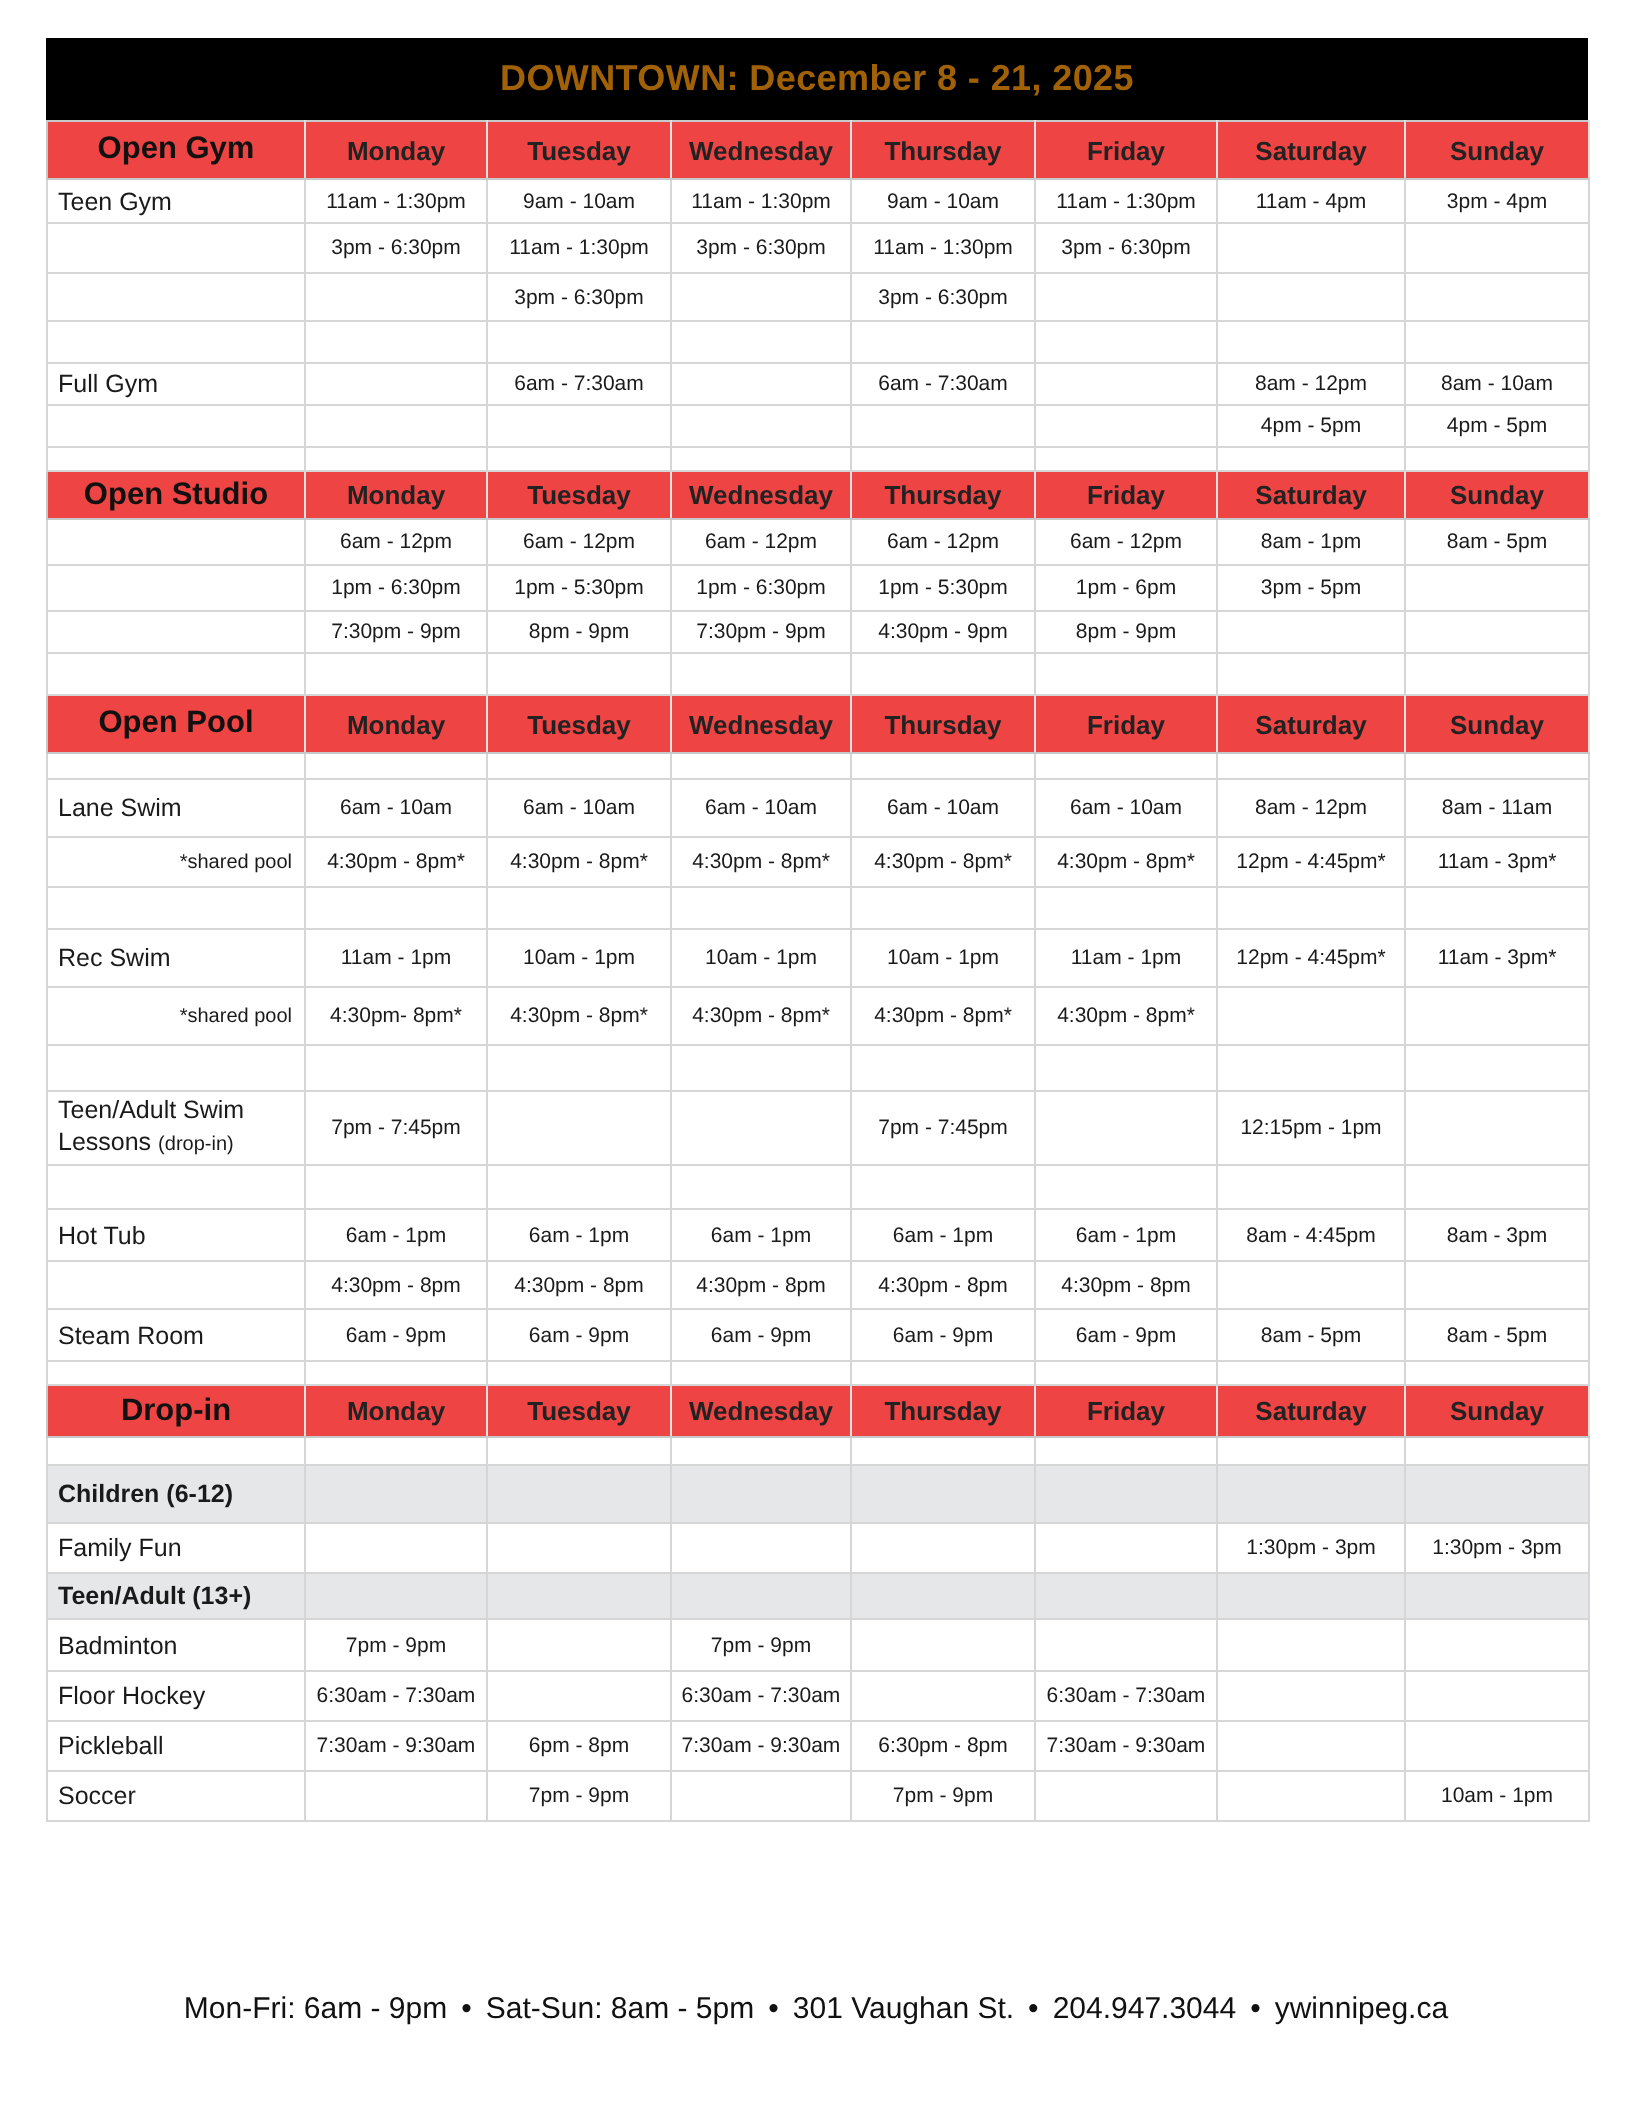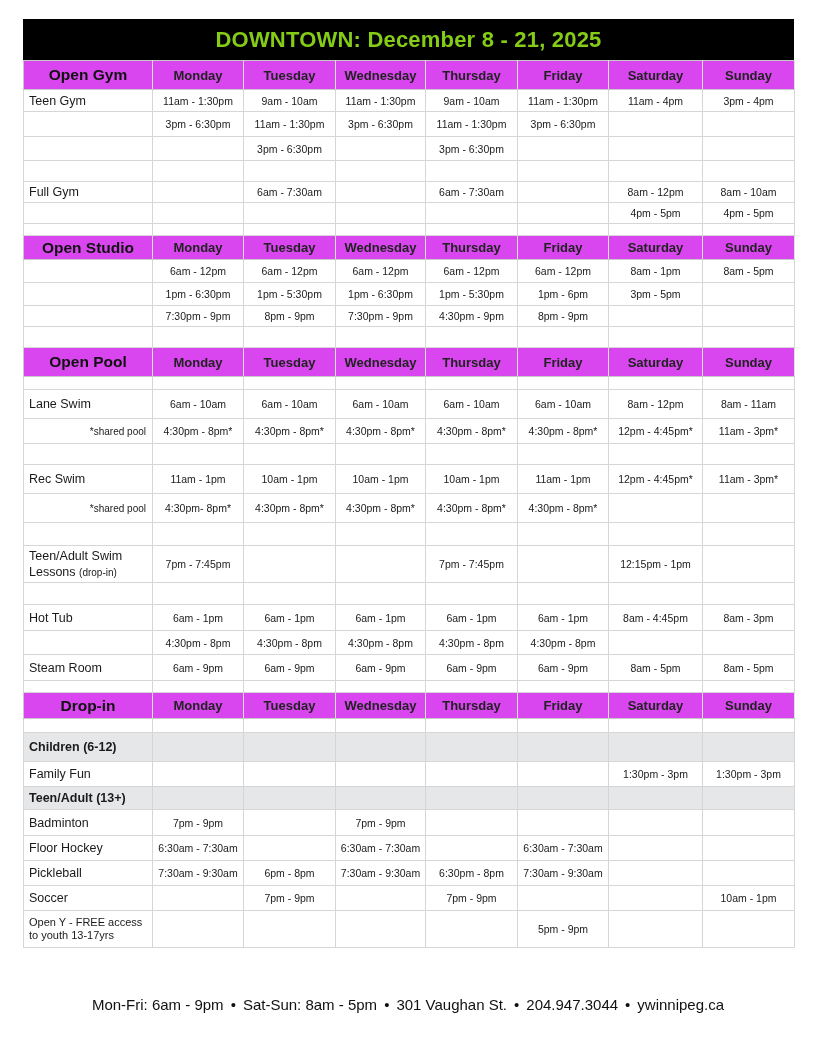--- a/index.html
+++ b/index.html
@@ -1,28 +1,28 @@
 <!DOCTYPE html>
 <html><head>
 <meta charset="utf-8">
 <style>
   html, body { margin:0; padding:0; background:#ffffff; }
   body { width:816px; height:1056px; position:relative; font-family:"Liberation Sans", sans-serif; color:#1a1a1a; }
   .sheet { position:absolute; left:23px; top:19px; width:771px; }
-  .title-bar { height:41px; background:#000; color:#84cc16; font-weight:bold; font-size:22px; display:flex; align-items:center; justify-content:center; letter-spacing:0.2px; }
+  .title-bar { height:41px; background:#000; color:#a16207; font-weight:bold; font-size:18px; display:flex; align-items:center; justify-content:center; letter-spacing:0.2px; }
   table { border-collapse:collapse; width:771px; table-layout:fixed; }
   col.c0 { width:129px; } col.c1 { width:91px; } col.c2 { width:92px; } col.c3 { width:90px; }
   col.c4 { width:92px; } col.c5 { width:91px; } col.c6 { width:94px; } col.c7 { width:92px; }
   td { border:1px solid #d6d6d6; font-size:10.5px; text-align:center; padding:0; overflow:hidden; white-space:nowrap; }
   td.lbl { text-align:left; padding-left:5px; font-size:12.5px; }
   td.lbl.note { text-align:right; padding-right:6px; font-size:10px; }
   td.lbl.wrap { white-space:normal; line-height:16px; }
   td.lbl.small { font-size:11px; line-height:13px; white-space:normal; }
   td.lbl .sub { font-size:10px; }
-  tr.head td { background:#d946ef; font-size:13px; font-weight:bold; color:#222; border-color:#c7c8ca; border-right:1px solid #e0e0e0; }
+  tr.head td { background:#ef4444; font-size:13px; font-weight:bold; color:#222; border-color:#c7c8ca; border-right:1px solid #e0e0e0; }
   tr.head td.sect { font-size:15.5px; font-weight:bold; text-align:center; color:#111; }
   tr.grp td { background:#e6e7e8; }
   tr.grp td.lbl { font-weight:bold; font-size:12.5px; }
   .footer { position:absolute; left:0; width:816px; top:996px; text-align:center; font-size:15px; color:#111; }
   .footer .dot { margin:0 7px; }
 </style>
 </head>
 <body>
 
 <div class="sheet">
@@ -392,29 +392,19 @@
         <tr style="height: 25px;">
           <td class="lbl">Soccer</td>
           <td></td>
           <td>7pm - 9pm</td>
           <td></td>
           <td>7pm - 9pm</td>
           <td></td>
           <td></td>
           <td>10am - 1pm</td>
         </tr>
-        <tr style="height: 37px;">
-          <td class="lbl small"><span>Open Y - FREE access</span><br><span>to youth 13-17yrs</span></td>
-          <td></td>
-          <td></td>
-          <td></td>
-          <td></td>
-          <td>5pm - 9pm</td>
-          <td></td>
-          <td></td>
-        </tr>
       </tbody>
   </table>
 </div>
 
 <div class="footer">
   <span>Mon-Fri: 6am - 9pm</span><span class="dot">•</span><span>Sat-Sun: 8am - 5pm</span><span class="dot">•</span><span>301 Vaughan St.</span><span class="dot">•</span><span>204.947.3044</span><span class="dot">•</span><span>ywinnipeg.ca</span>
 </div>
 
 </body></html>

